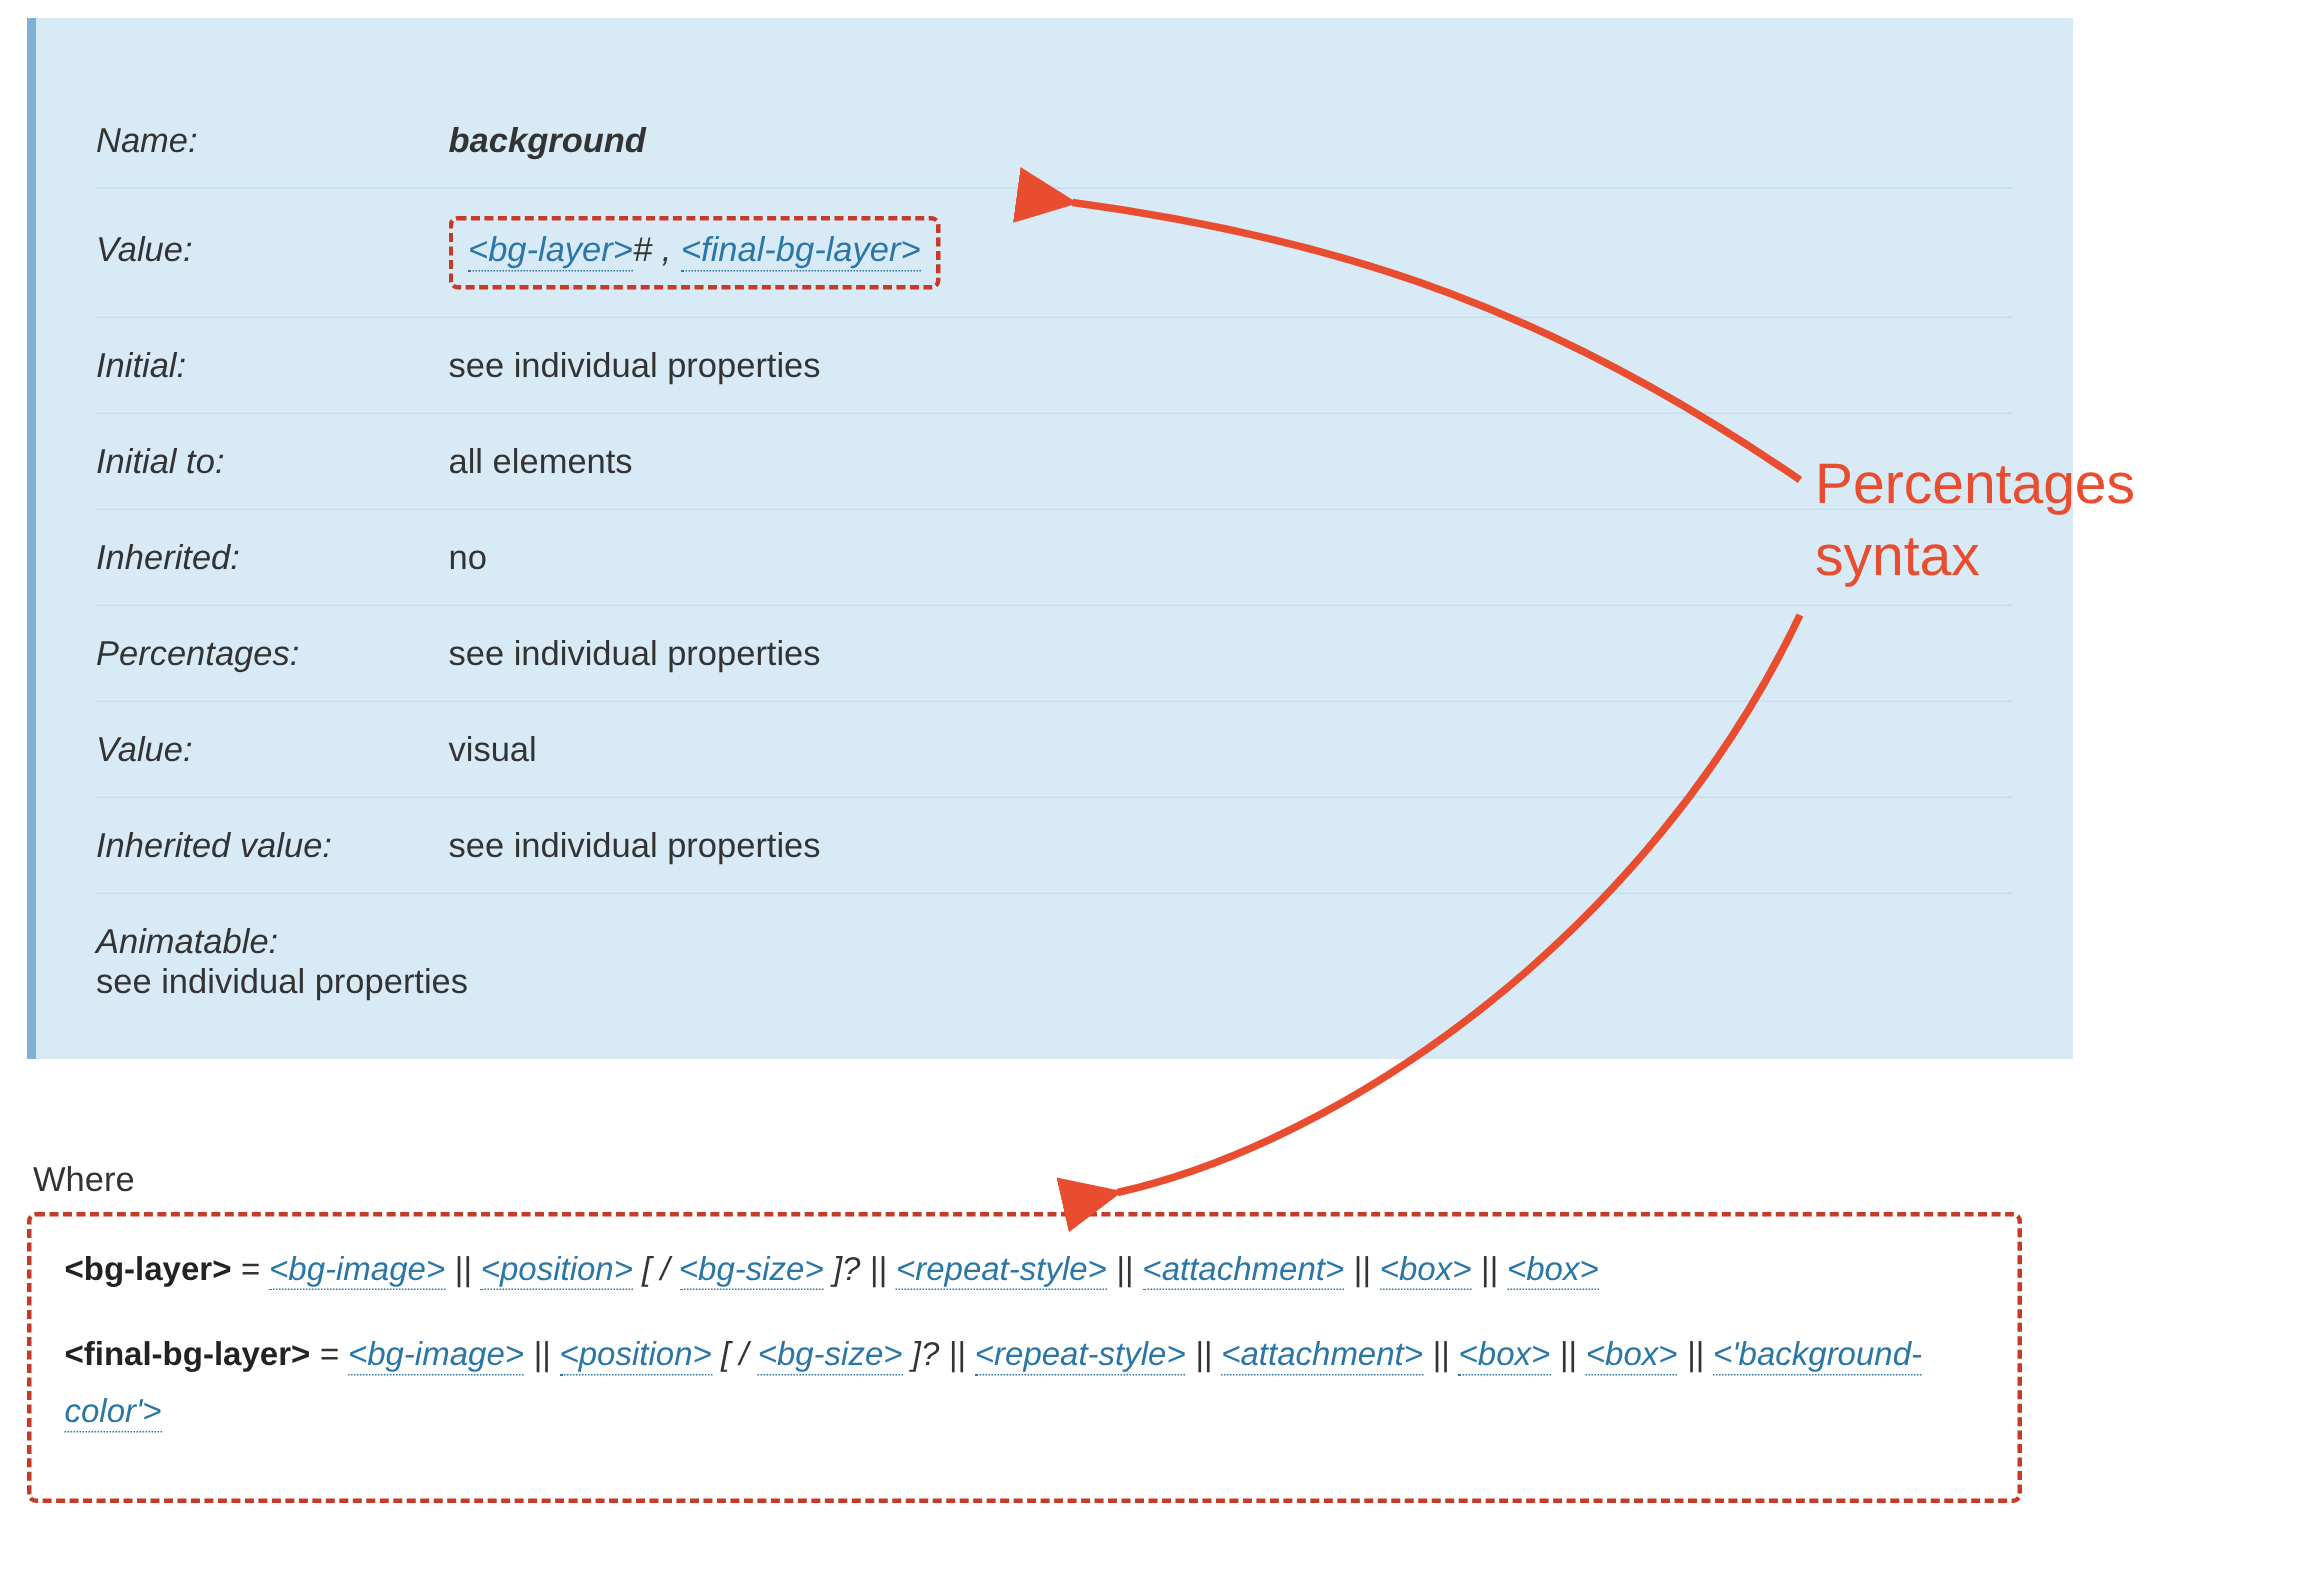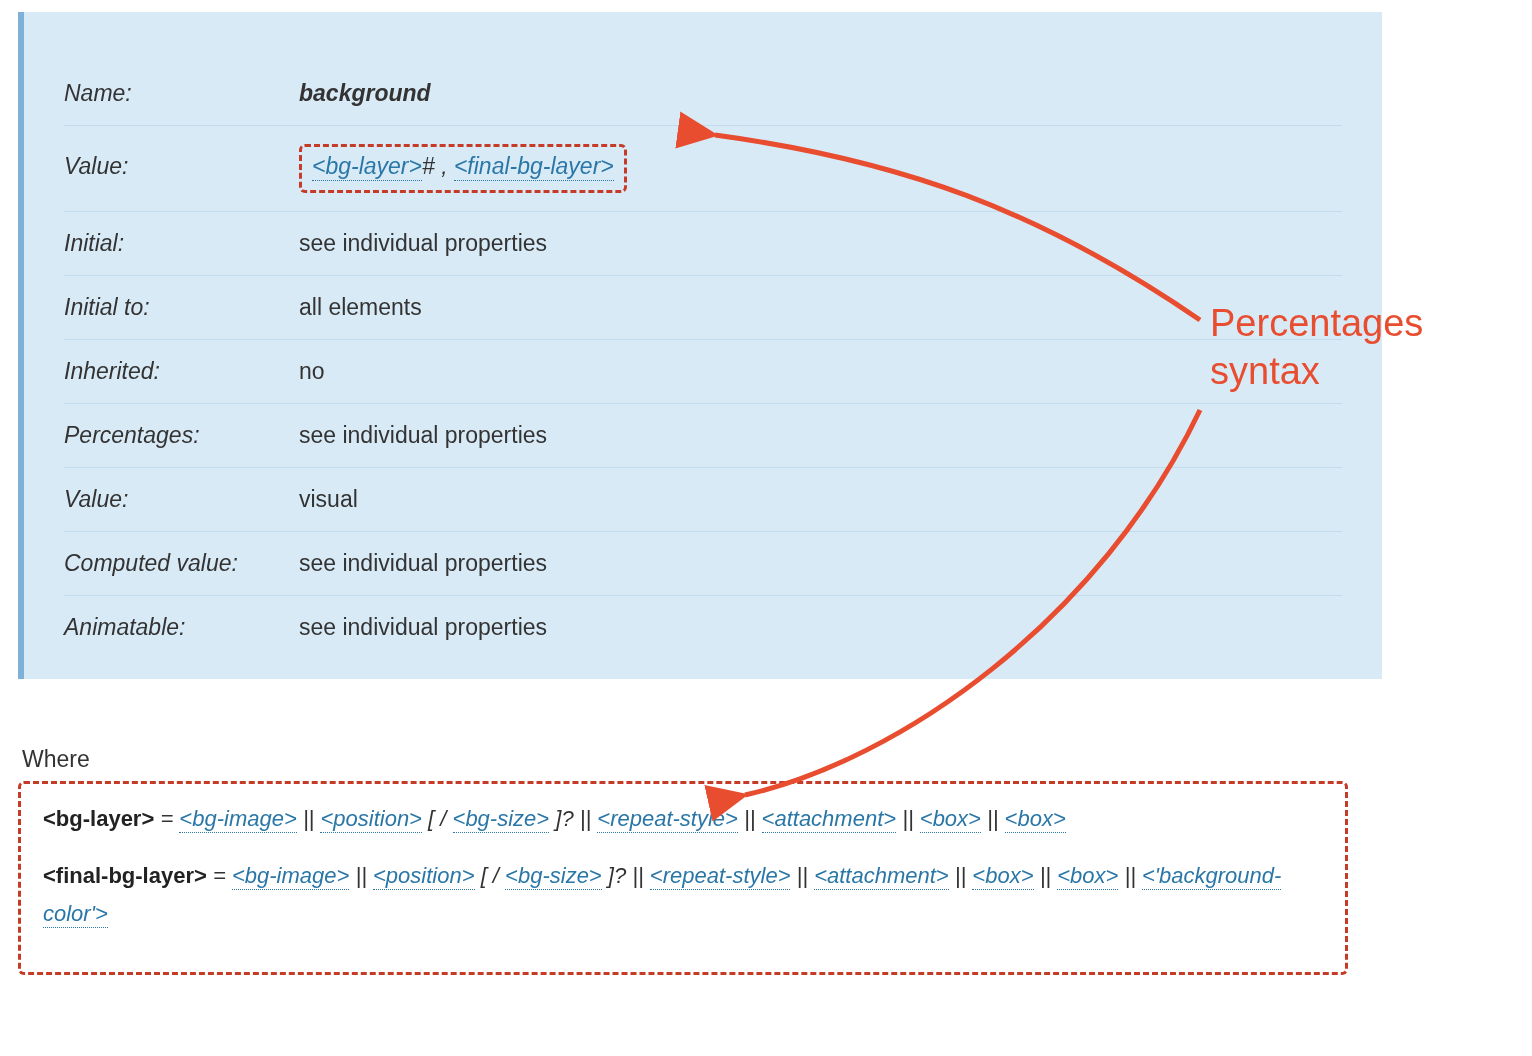--- a/index.html
+++ b/index.html
@@ -25,21 +25,21 @@
     width: 1364px;
     box-sizing: border-box;
   }
   .prop-row {
     display: flex;
     align-items: baseline;
     border-bottom: 1px solid #c2dbed;
     padding: 18px 0 18px 0;
     font-size: 23px;
   }
-  .prop-row:last-child { border-bottom: none; }
+  .prop-row:last-child { border-bottom: none; flex-direction: column; }
   .prop-label {
     width: 235px;
     font-style: italic;
     color: #333;
     flex-shrink: 0;
   }
   .prop-value {
     color: #333;
   }
   .prop-value.bold { font-weight: 700; font-style: italic; margin-top: 40px; }
@@ -131,21 +131,21 @@
         </div>
         <div class="prop-row">
           <div class="prop-label">Percentages:</div>
           <div class="prop-value">see individual properties</div>
         </div>
         <div class="prop-row">
           <div class="prop-label">Value:</div>
           <div class="prop-value">visual</div>
         </div>
         <div class="prop-row">
-          <div class="prop-label">Computed value:</div>
+          <div class="prop-label">Inherited value:</div>
           <div class="prop-value">see individual properties</div>
         </div>
         <div class="prop-row">
           <div class="prop-label">Animatable:</div>
           <div class="prop-value">see individual properties</div>
         </div>
       </div>
   </div>
 
   <div class="annotation" style="left:1210px; top:300px;">

